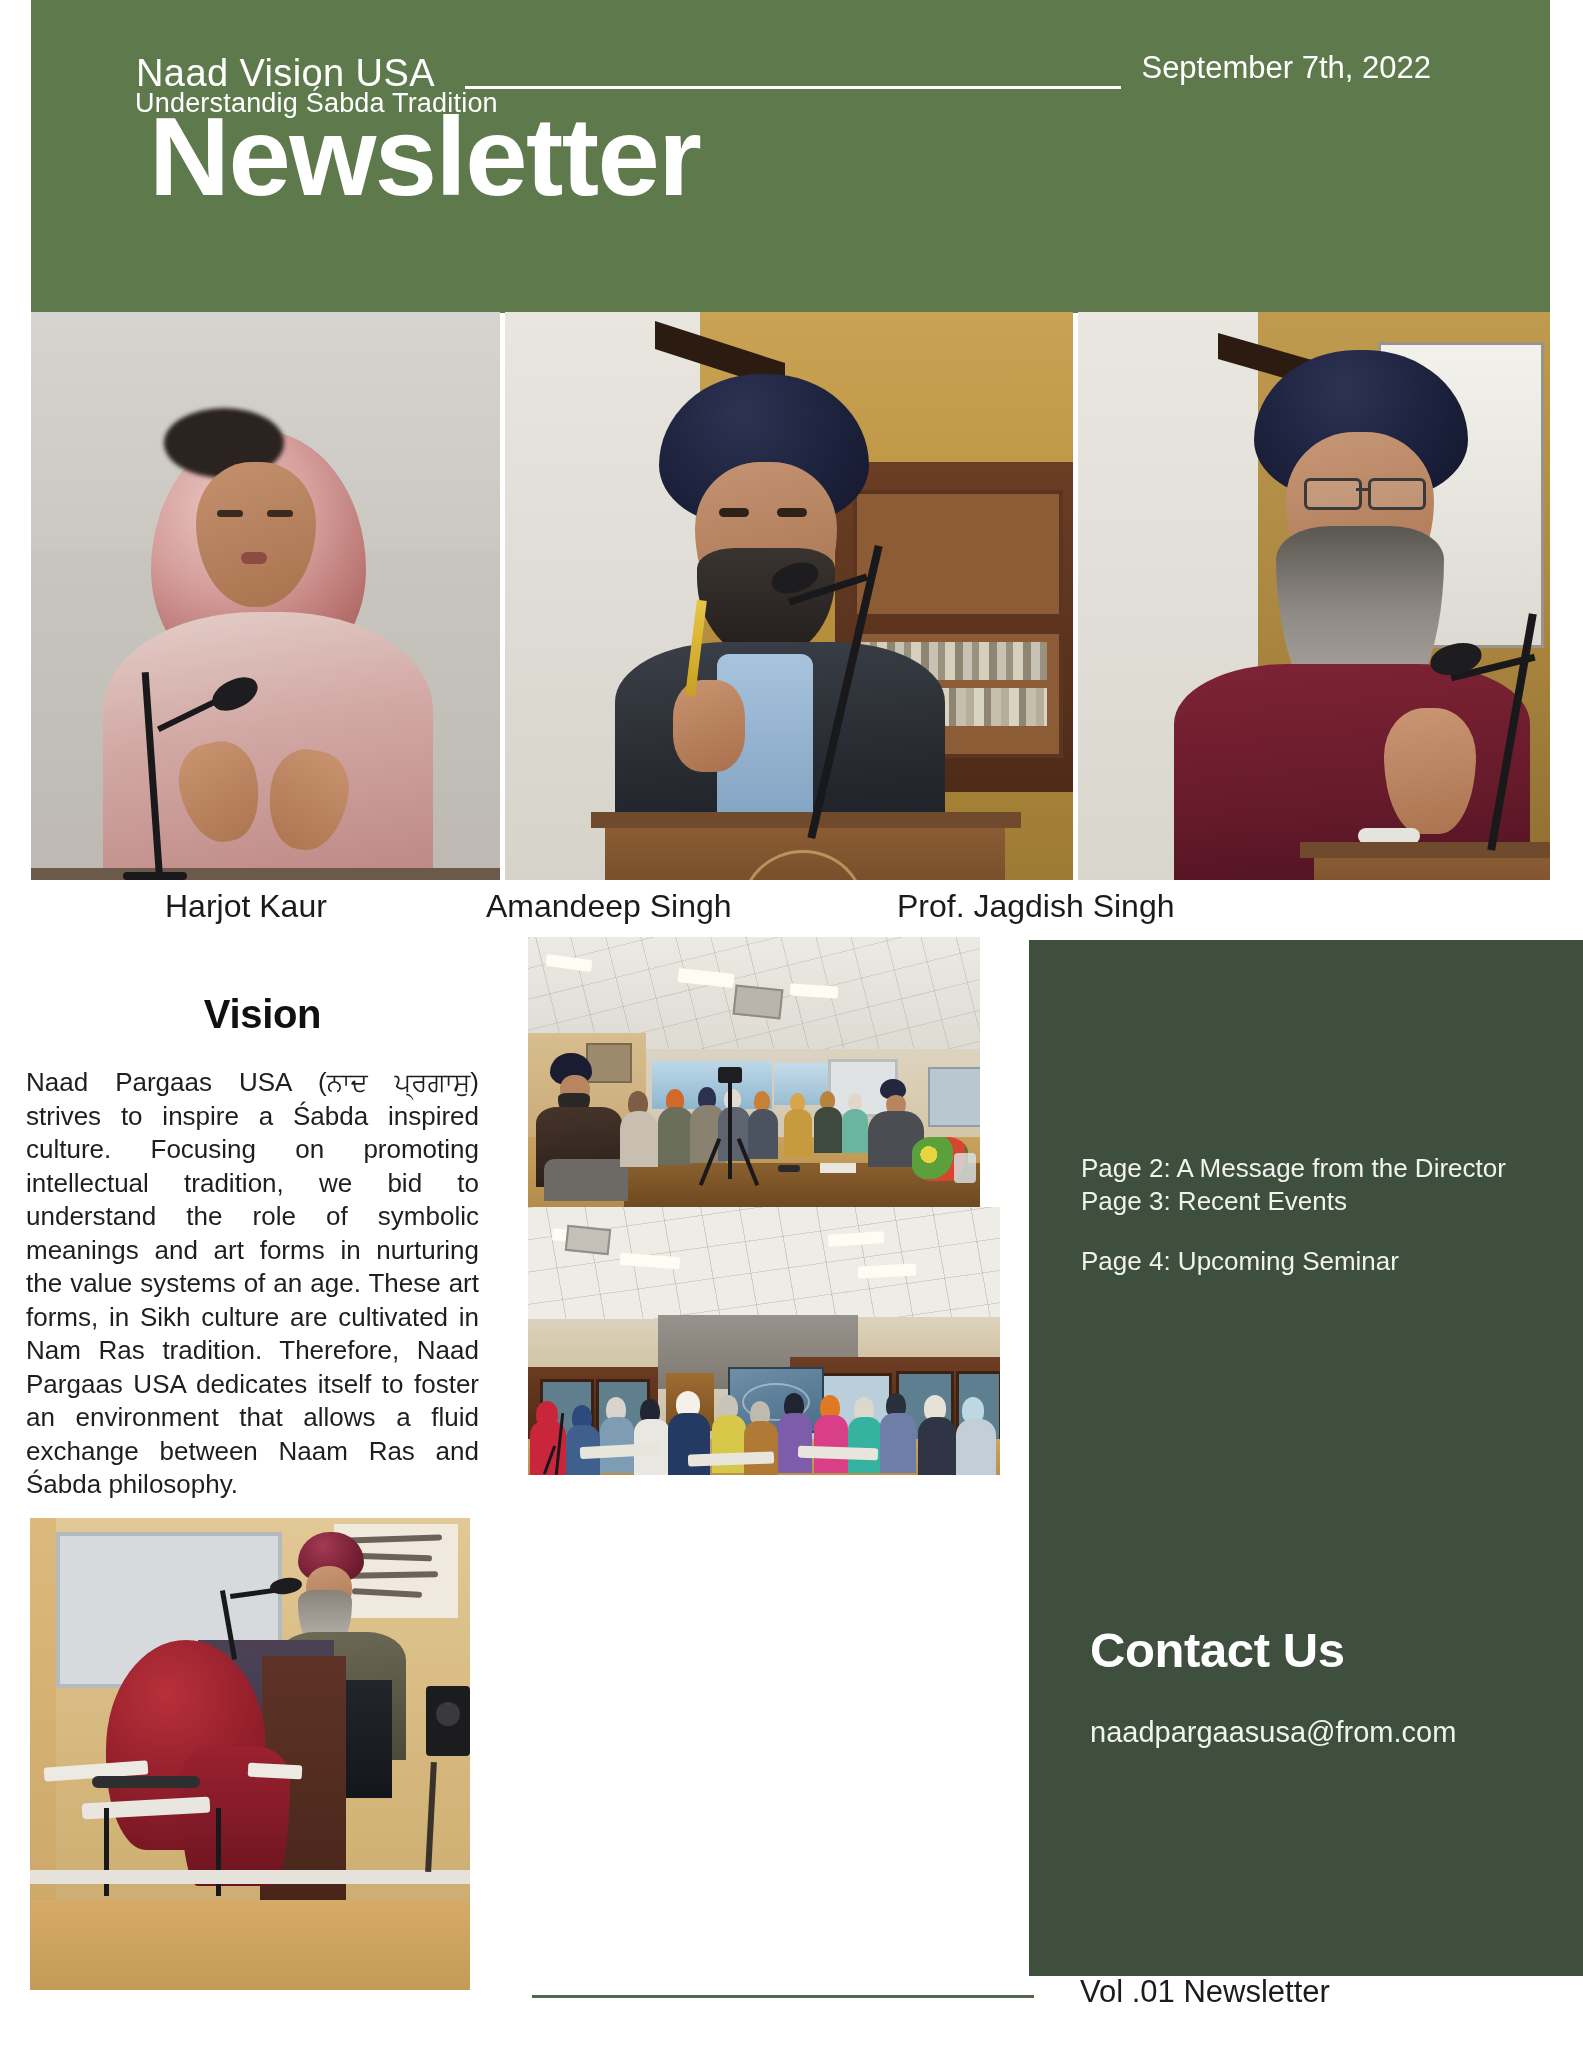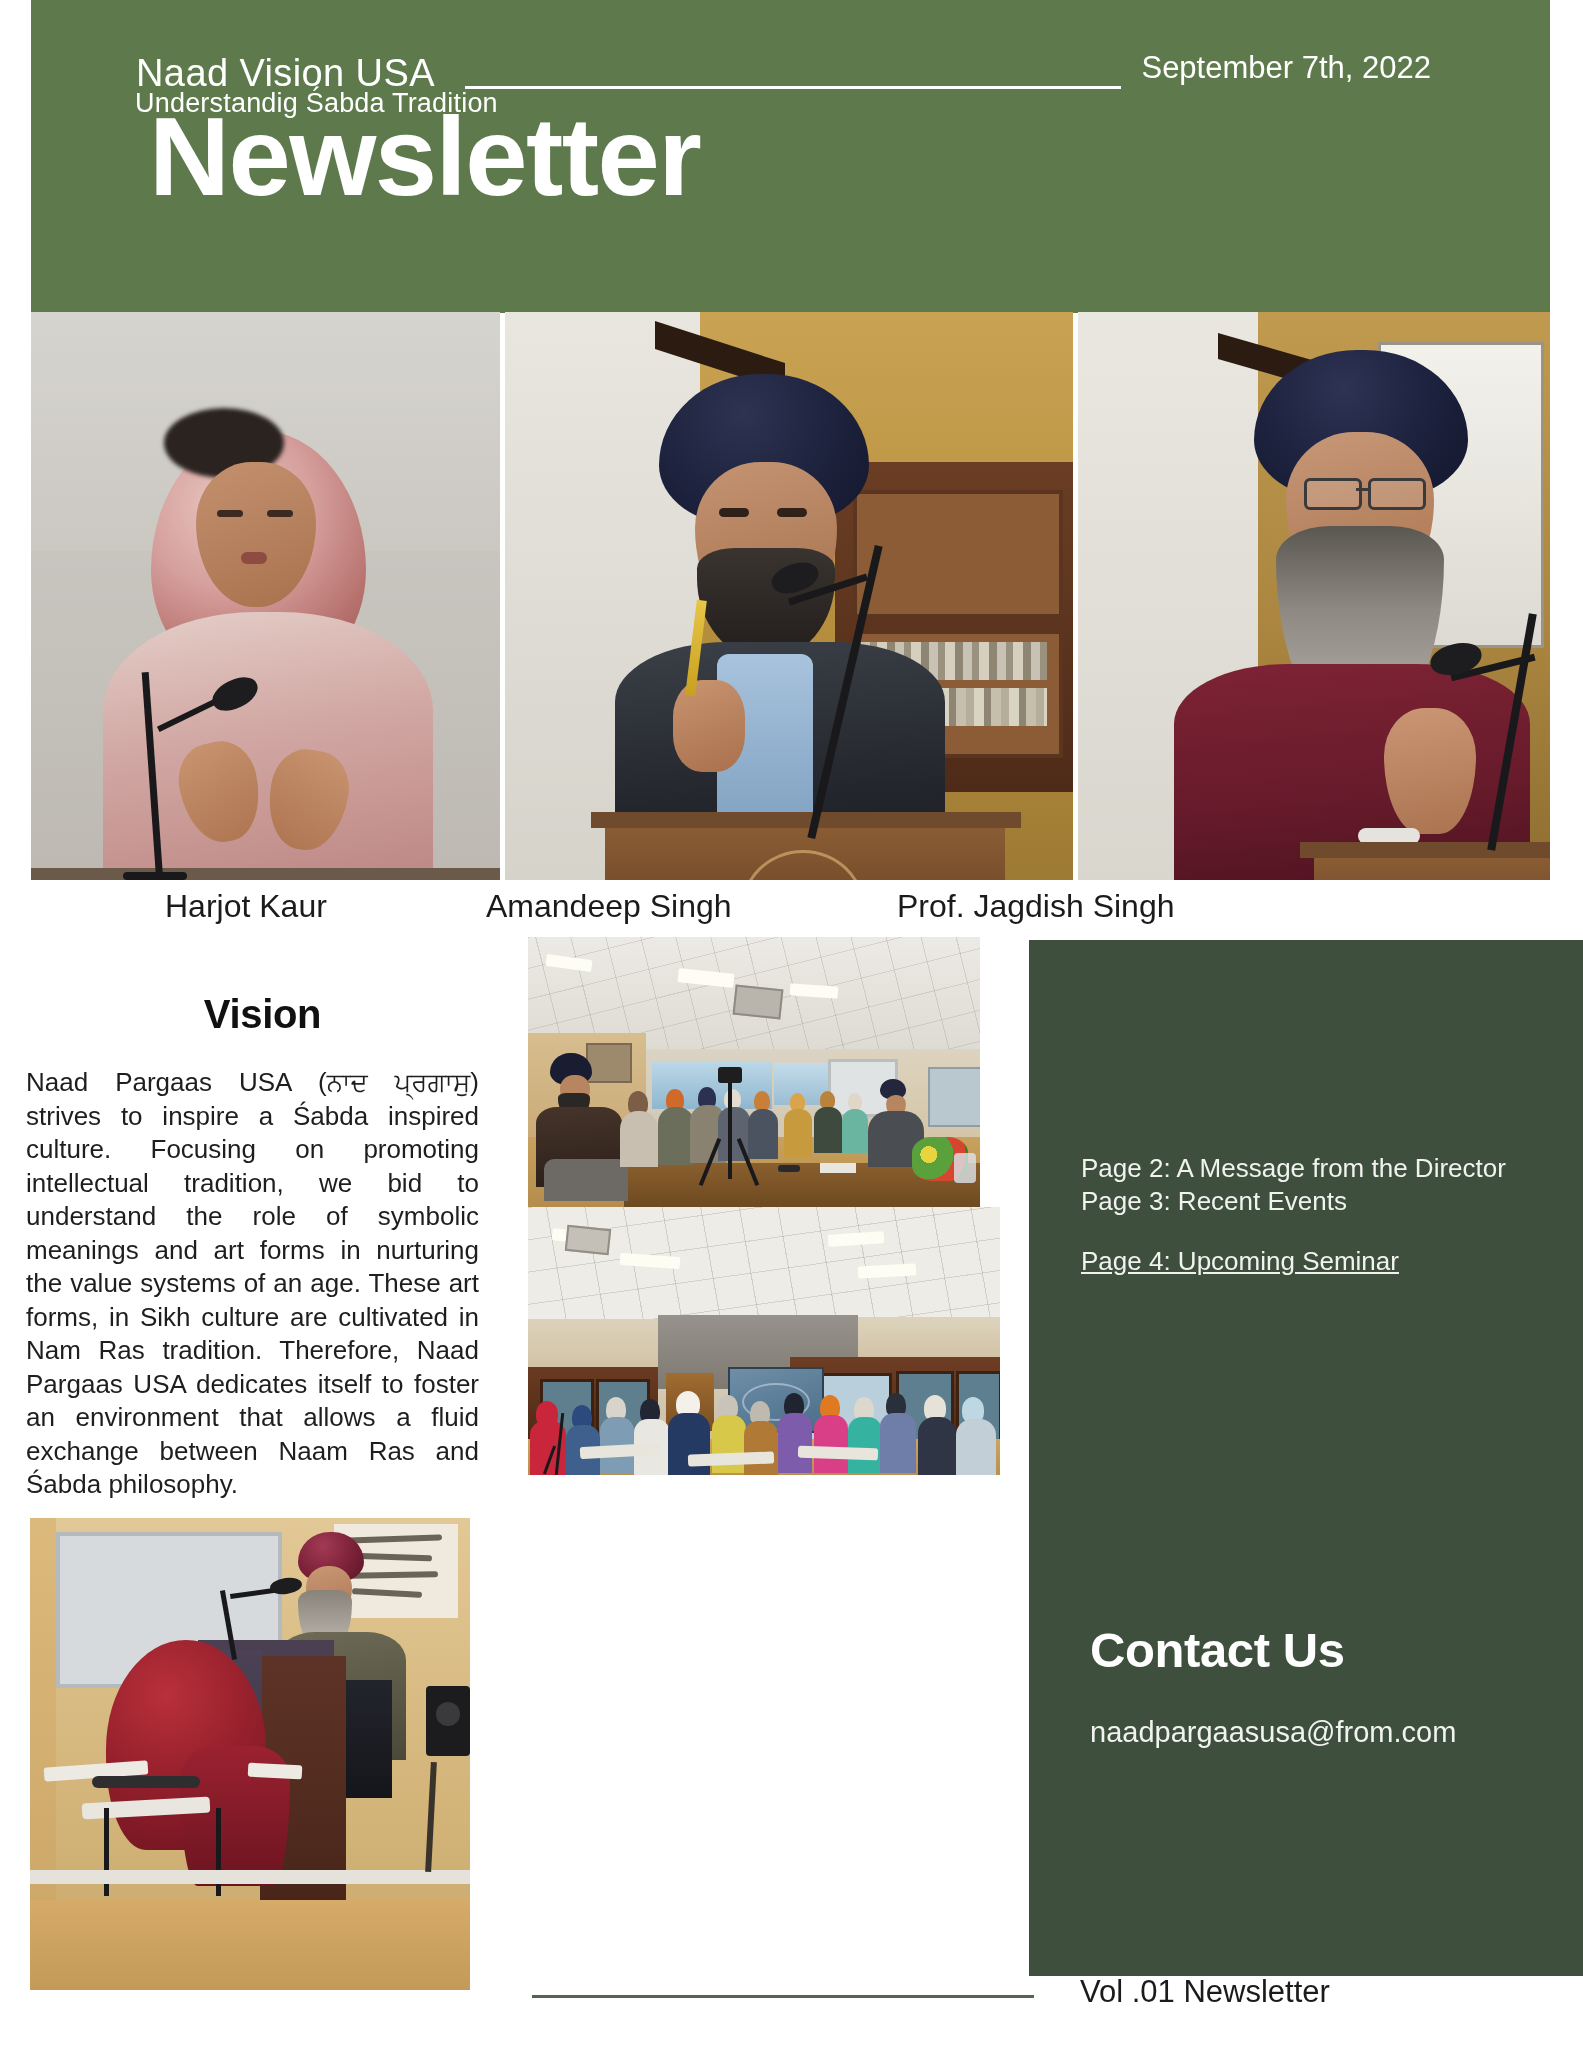--- a/index.html
+++ b/index.html
@@ -185,21 +185,21 @@
     width: 440px;
   }
   .toc-item {
     font-size: 26px;
     line-height: 33px;
     color: #f1f3ef;
     text-align: justify;
     text-justify: inter-word;
     font-weight: 400;
   }
-  .toc-item.gap { margin-top: 27px; text-decoration: underline; }
+  .toc-item.gap { margin-top: 27px; }
 
   .contact-heading {
     position: absolute;
     left: 1090px;
     top: 1622px;
     font-size: 49px;
     color: #ffffff;
     font-weight: 700;
     letter-spacing: -0.4px;
     white-space: nowrap;

